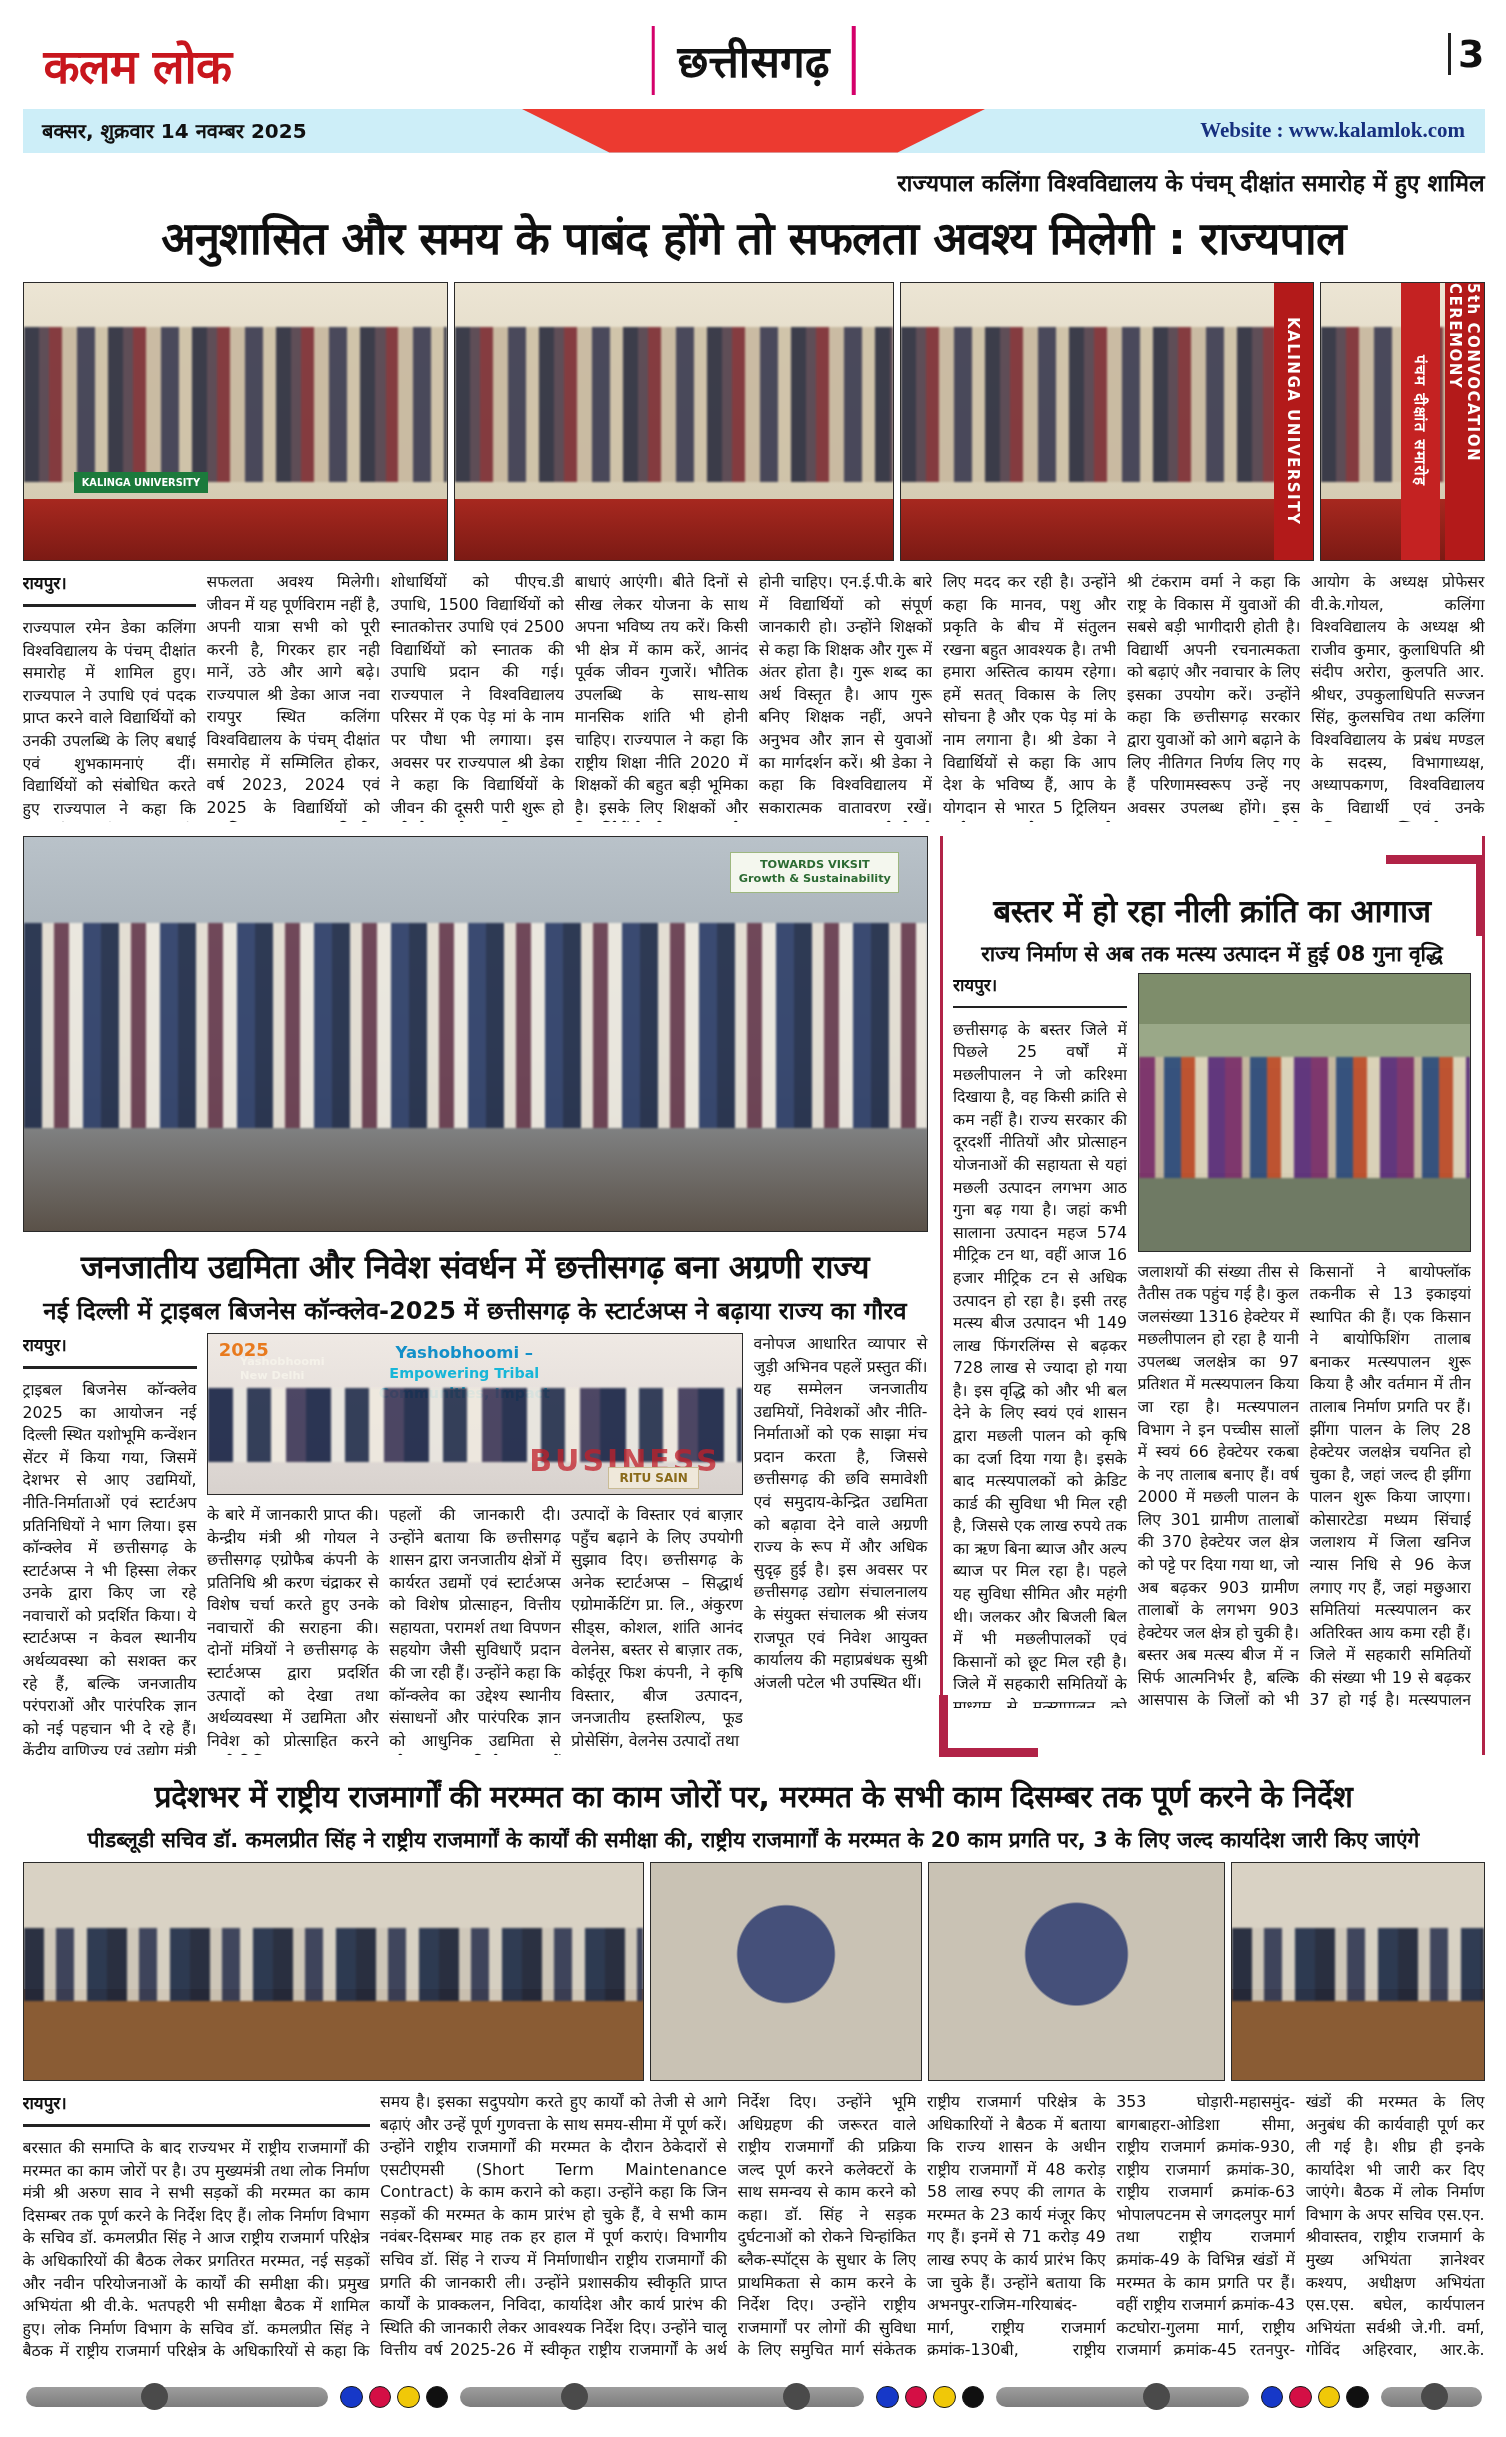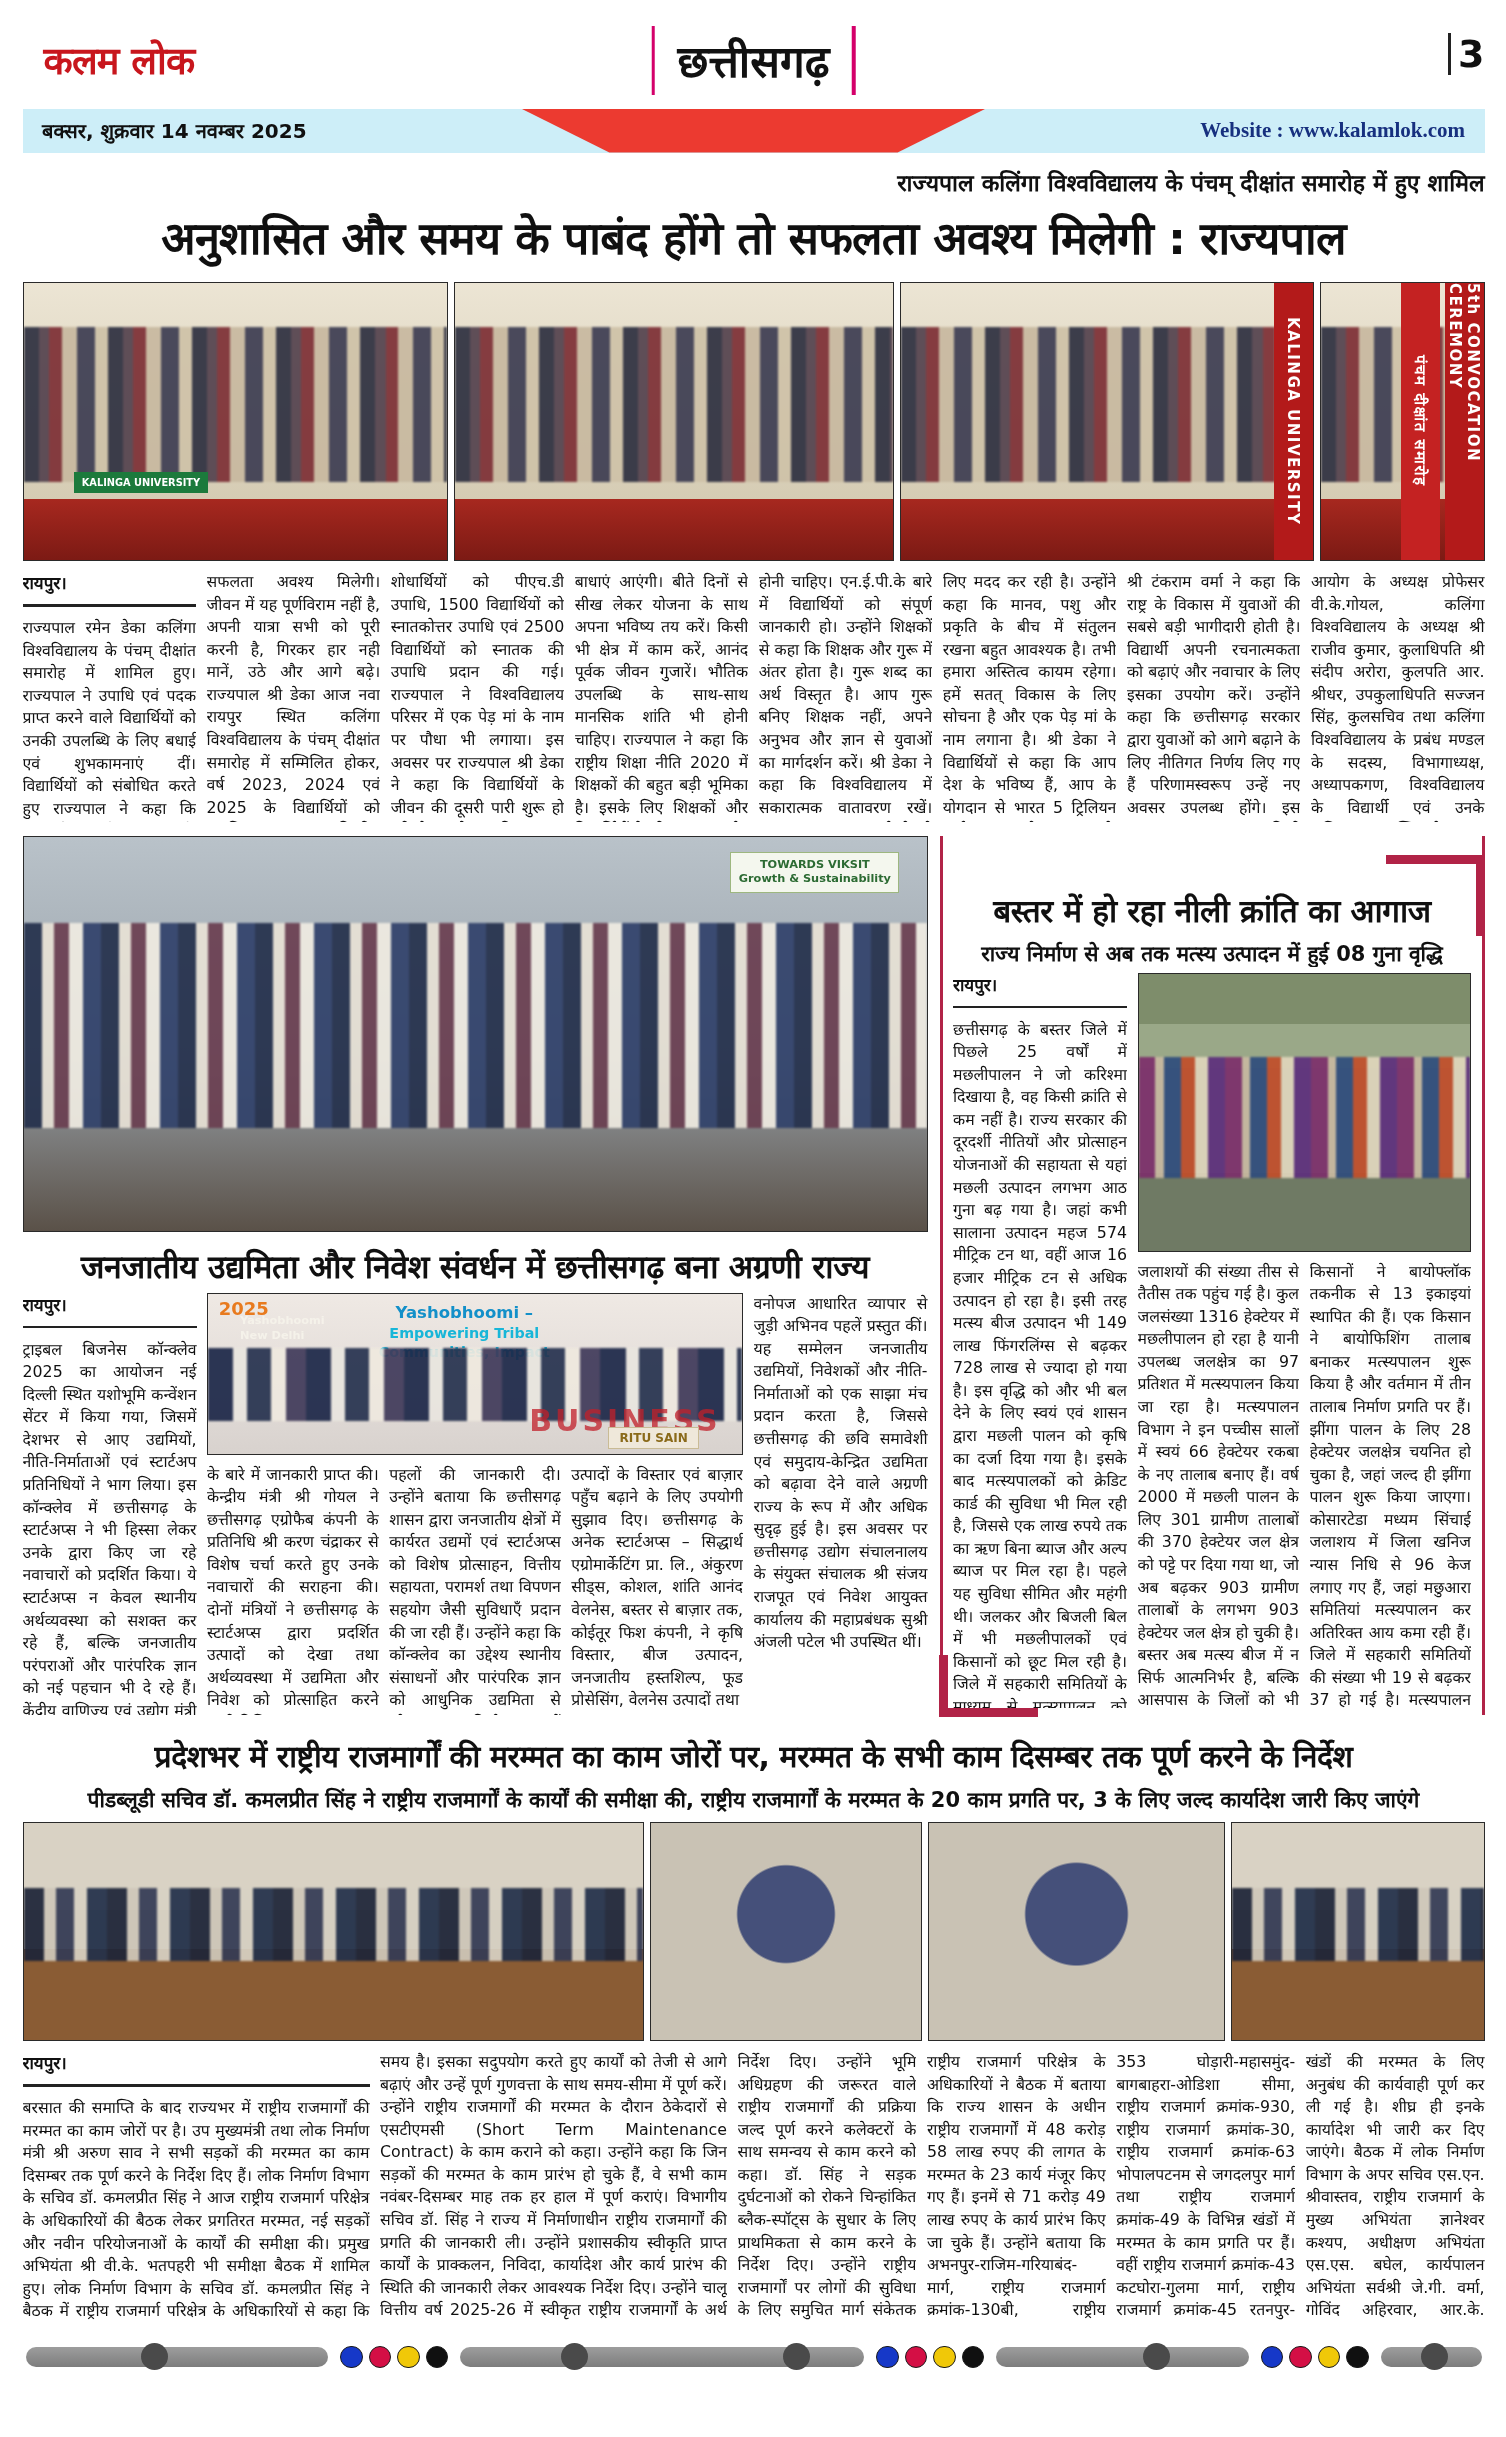--- a/index.html
+++ b/index.html
@@ -1,20 +1,20 @@
 <!DOCTYPE html>
 <html style="font-size:12px"><head>
 <meta charset="utf-8">
 <style>
   html,body{margin:0;padding:0;background:#e9e9e9;}
   .page{width:1507px;min-height:2438px;background:#ffffff;margin:0 auto;box-sizing:border-box;
         padding:19.5px 22.5px 15px;font-family:"DejaVu Sans",sans-serif;color:#101010;}
   
   .mast-row{position:relative;height:89px;}
-  .masthead{position:absolute;left:21px;top:13.5px;font-size:38px;font-weight:800;color:#c8161d;letter-spacing:-0.8px;}
+  .masthead{position:absolute;left:21px;top:13.5px;font-size:47px;font-weight:800;color:#c8161d;letter-spacing:-0.8px;}
   .center-title{position:absolute;left:50%;top:6px;transform:translateX(-50%);display:flex;align-items:center;gap:22.5px;}
   .vrule{width:3.8px;height:69px;background:#d4006a;}
   .edition{font-size:44px;font-weight:800;color:#111;white-space:nowrap;}
   .pageno{position:absolute;right:0;top:12px;display:flex;align-items:center;gap:7.5px;}
   .pageno .vbar{width:2.3px;height:42px;background:#222;}
   .pageno .num{font-size:38px;font-weight:700;}
   .strip{position:relative;height:44px;background:#cdeef8;display:flex;align-items:center;justify-content:space-between;padding:0 19.5px;}
   .strip .date{font-size:20px;font-weight:700;z-index:2;}
   .ribbon{position:absolute;left:50%;top:0;transform:translateX(-50%);width:465px;height:44px;
           background:#ec3a30;clip-path:polygon(0 0,100% 0,81% 100%,19% 100%);}
@@ -161,20 +161,21 @@
 
     <div class="mid-left">
       <div class="photo ph-group group-photo">
         <div class="crowd"></div>
         <div class="banner-chip">
           <div>TOWARDS VIKSIT</div>
           <div>Growth &amp; Sustainability</div>
         </div>
       </div>
       <h2 class="h2-tribal">जनजातीय उद्यमिता और निवेश संवर्धन में छत्तीसगढ़ बना अग्रणी राज्य</h2>
+      <div class="sub-tribal">नई दिल्ली में ट्राइबल बिजनेस कॉन्क्लेव-2025 में छत्तीसगढ़ के स्टार्टअप्स ने बढ़ाया राज्य का गौरव</div>
       <div class="tribal-body">
         <div class="t-col">
           <div class="dateline">रायपुर।</div>
           <div class="dl-rule"></div>
           <span>ट्राइबल बिजनेस कॉन्क्लेव 2025 का आयोजन नई दिल्ली स्थित यशोभूमि कन्वेंशन सेंटर में किया गया, जिसमें देशभर से आए उद्यमियों, नीति-निर्माताओं एवं स्टार्टअप प्रतिनिधियों ने भाग लिया। इस कॉन्क्लेव में छत्तीसगढ़ के स्टार्टअप्स ने भी हिस्सा लेकर उनके द्वारा किए जा रहे नवाचारों को प्रदर्शित किया। ये स्टार्टअप्स न केवल स्थानीय अर्थव्यवस्था को सशक्त कर रहे हैं, बल्कि जनजातीय परंपराओं और पारंपरिक ज्ञान को नई पहचान भी दे रहे हैं। केंद्रीय वाणिज्य एवं उद्योग मंत्री श्री पीयूष गोयल एवं केंद्रीय जनजातीय कार्य मंत्री श्री जुएल उरांव ने छत्तीसगढ़ पवेलियन का किया निरीक्षण। इस अवसर पर उन्होंने सभी स्टार्टअप्स के स्टॉलों का अवलोकन किया, उद्यमियों से संवाद किया तथा उनके उत्पादों</span>
         </div>
         <div class="t-center">
           <div class="photo ph-conclave conclave-photo">
             <div class="year-tag">2025</div>
             <div class="venue-tag">

